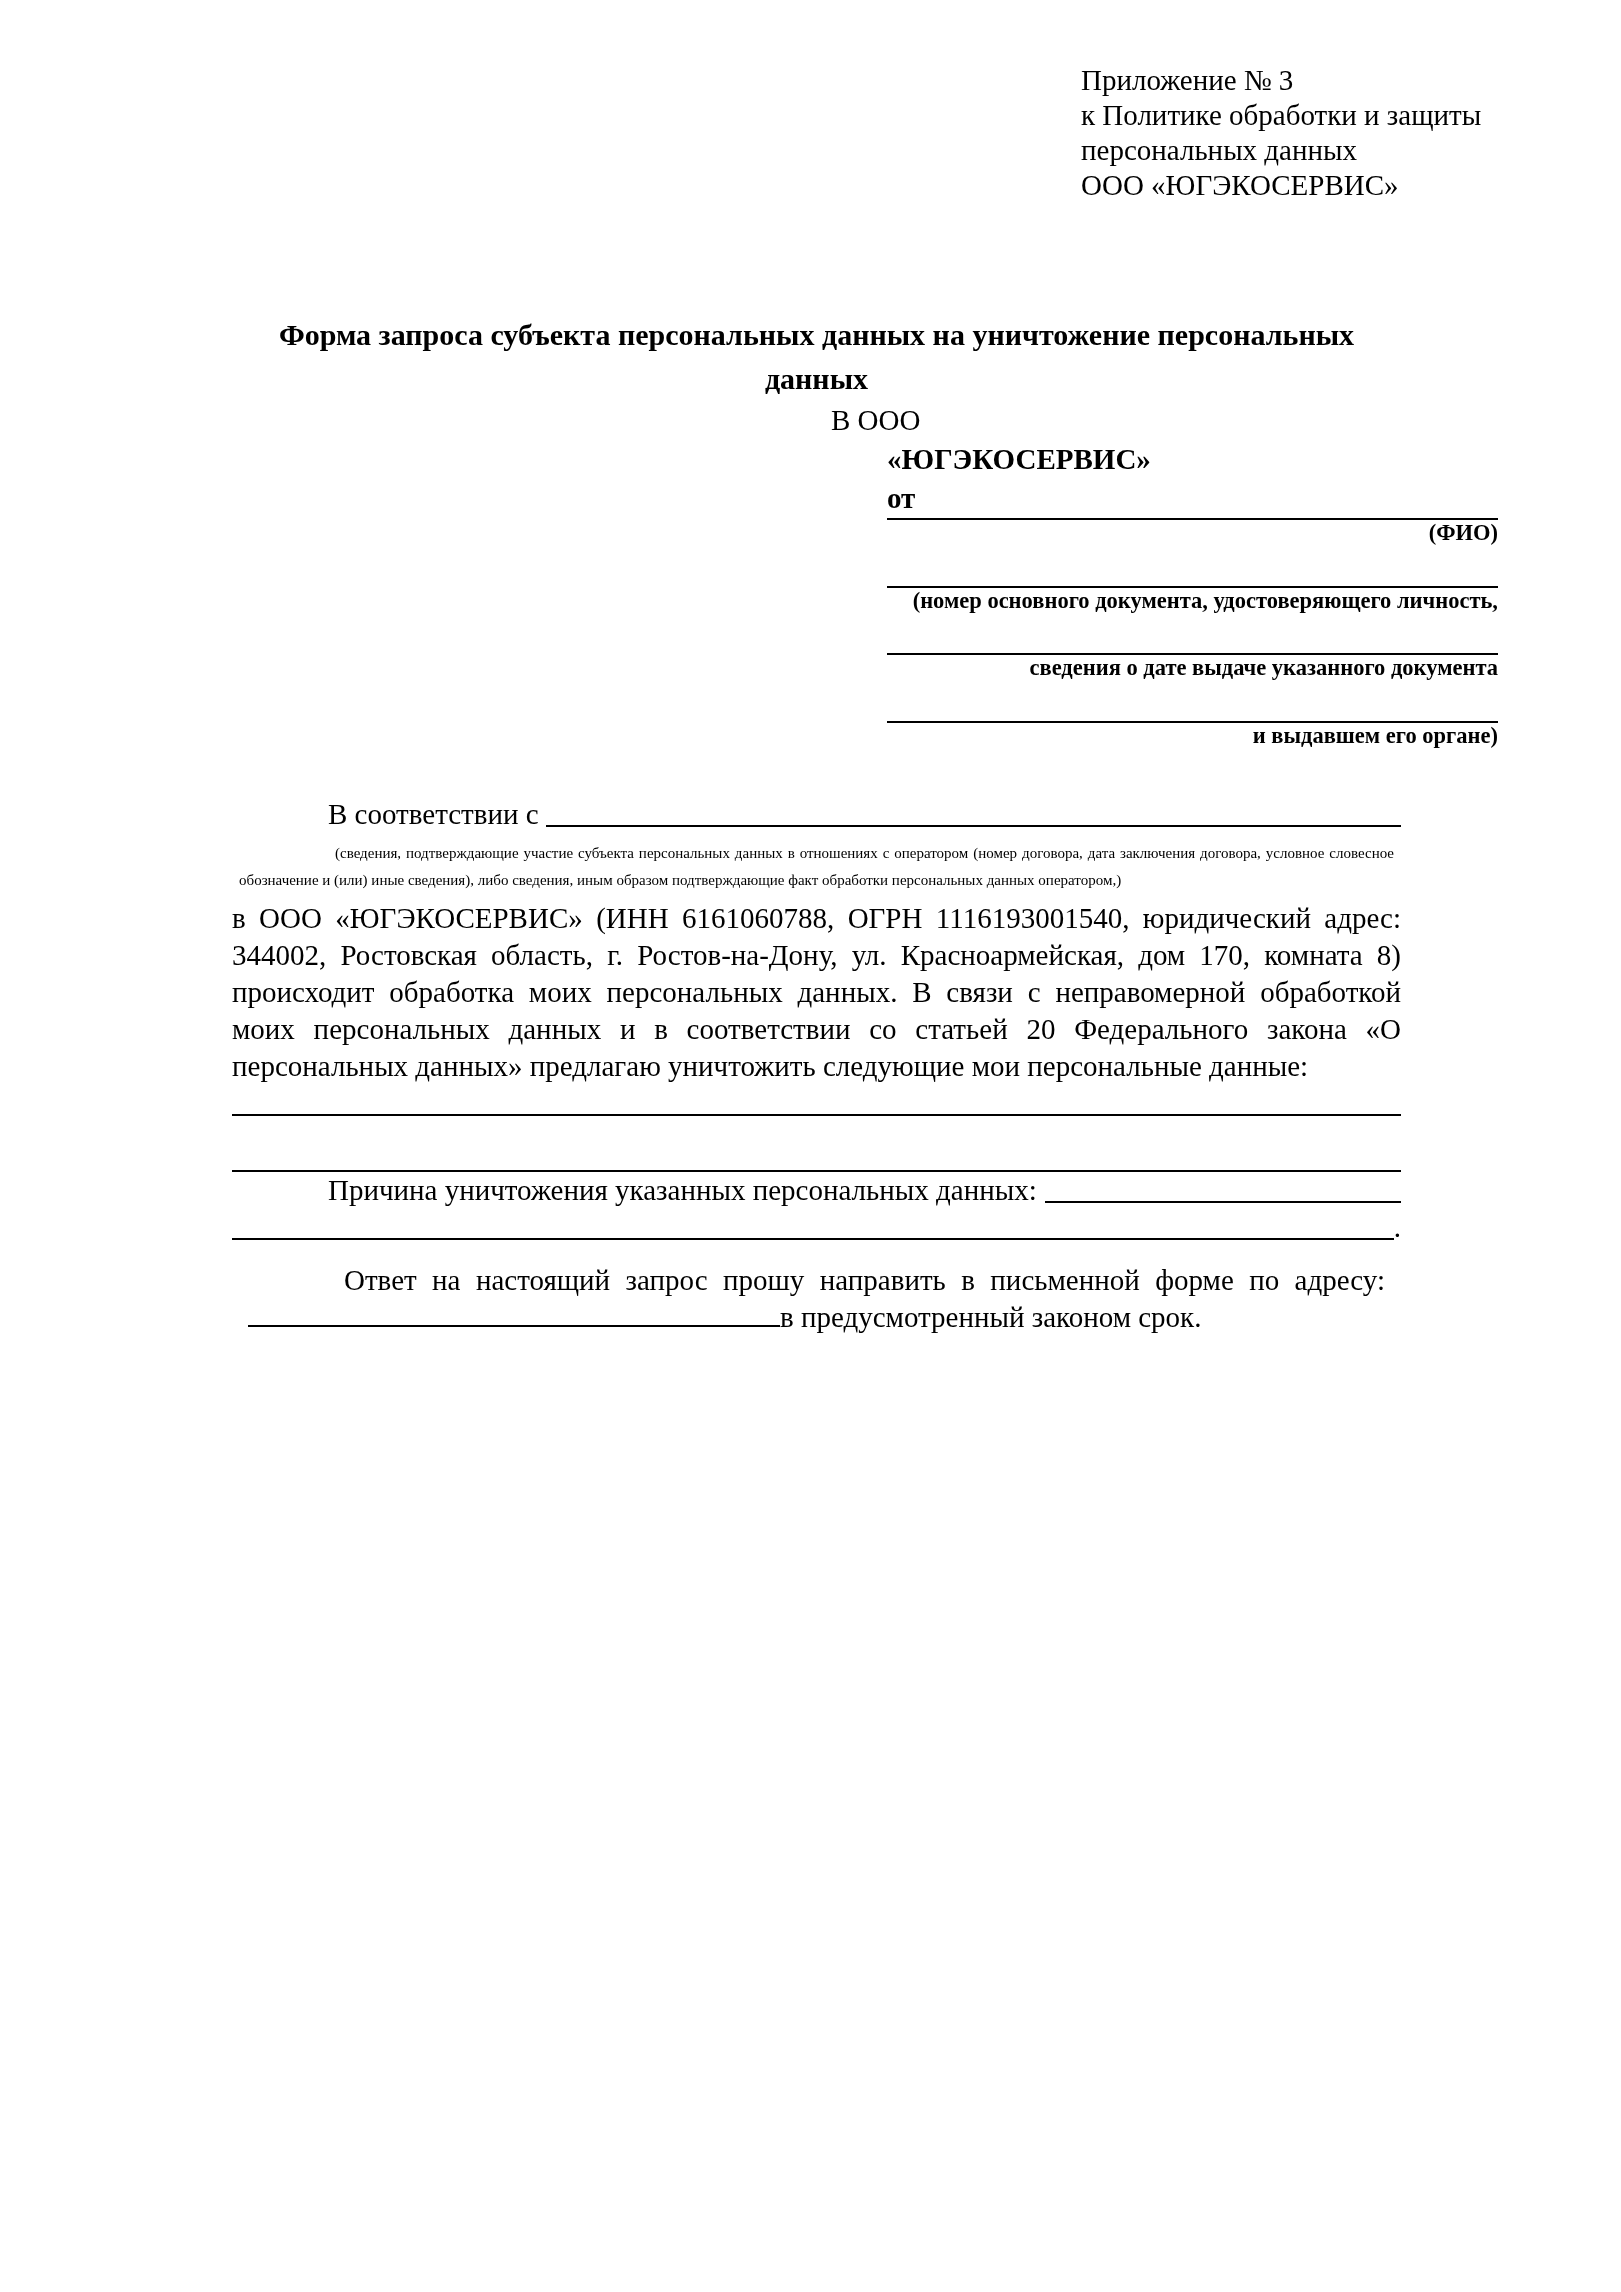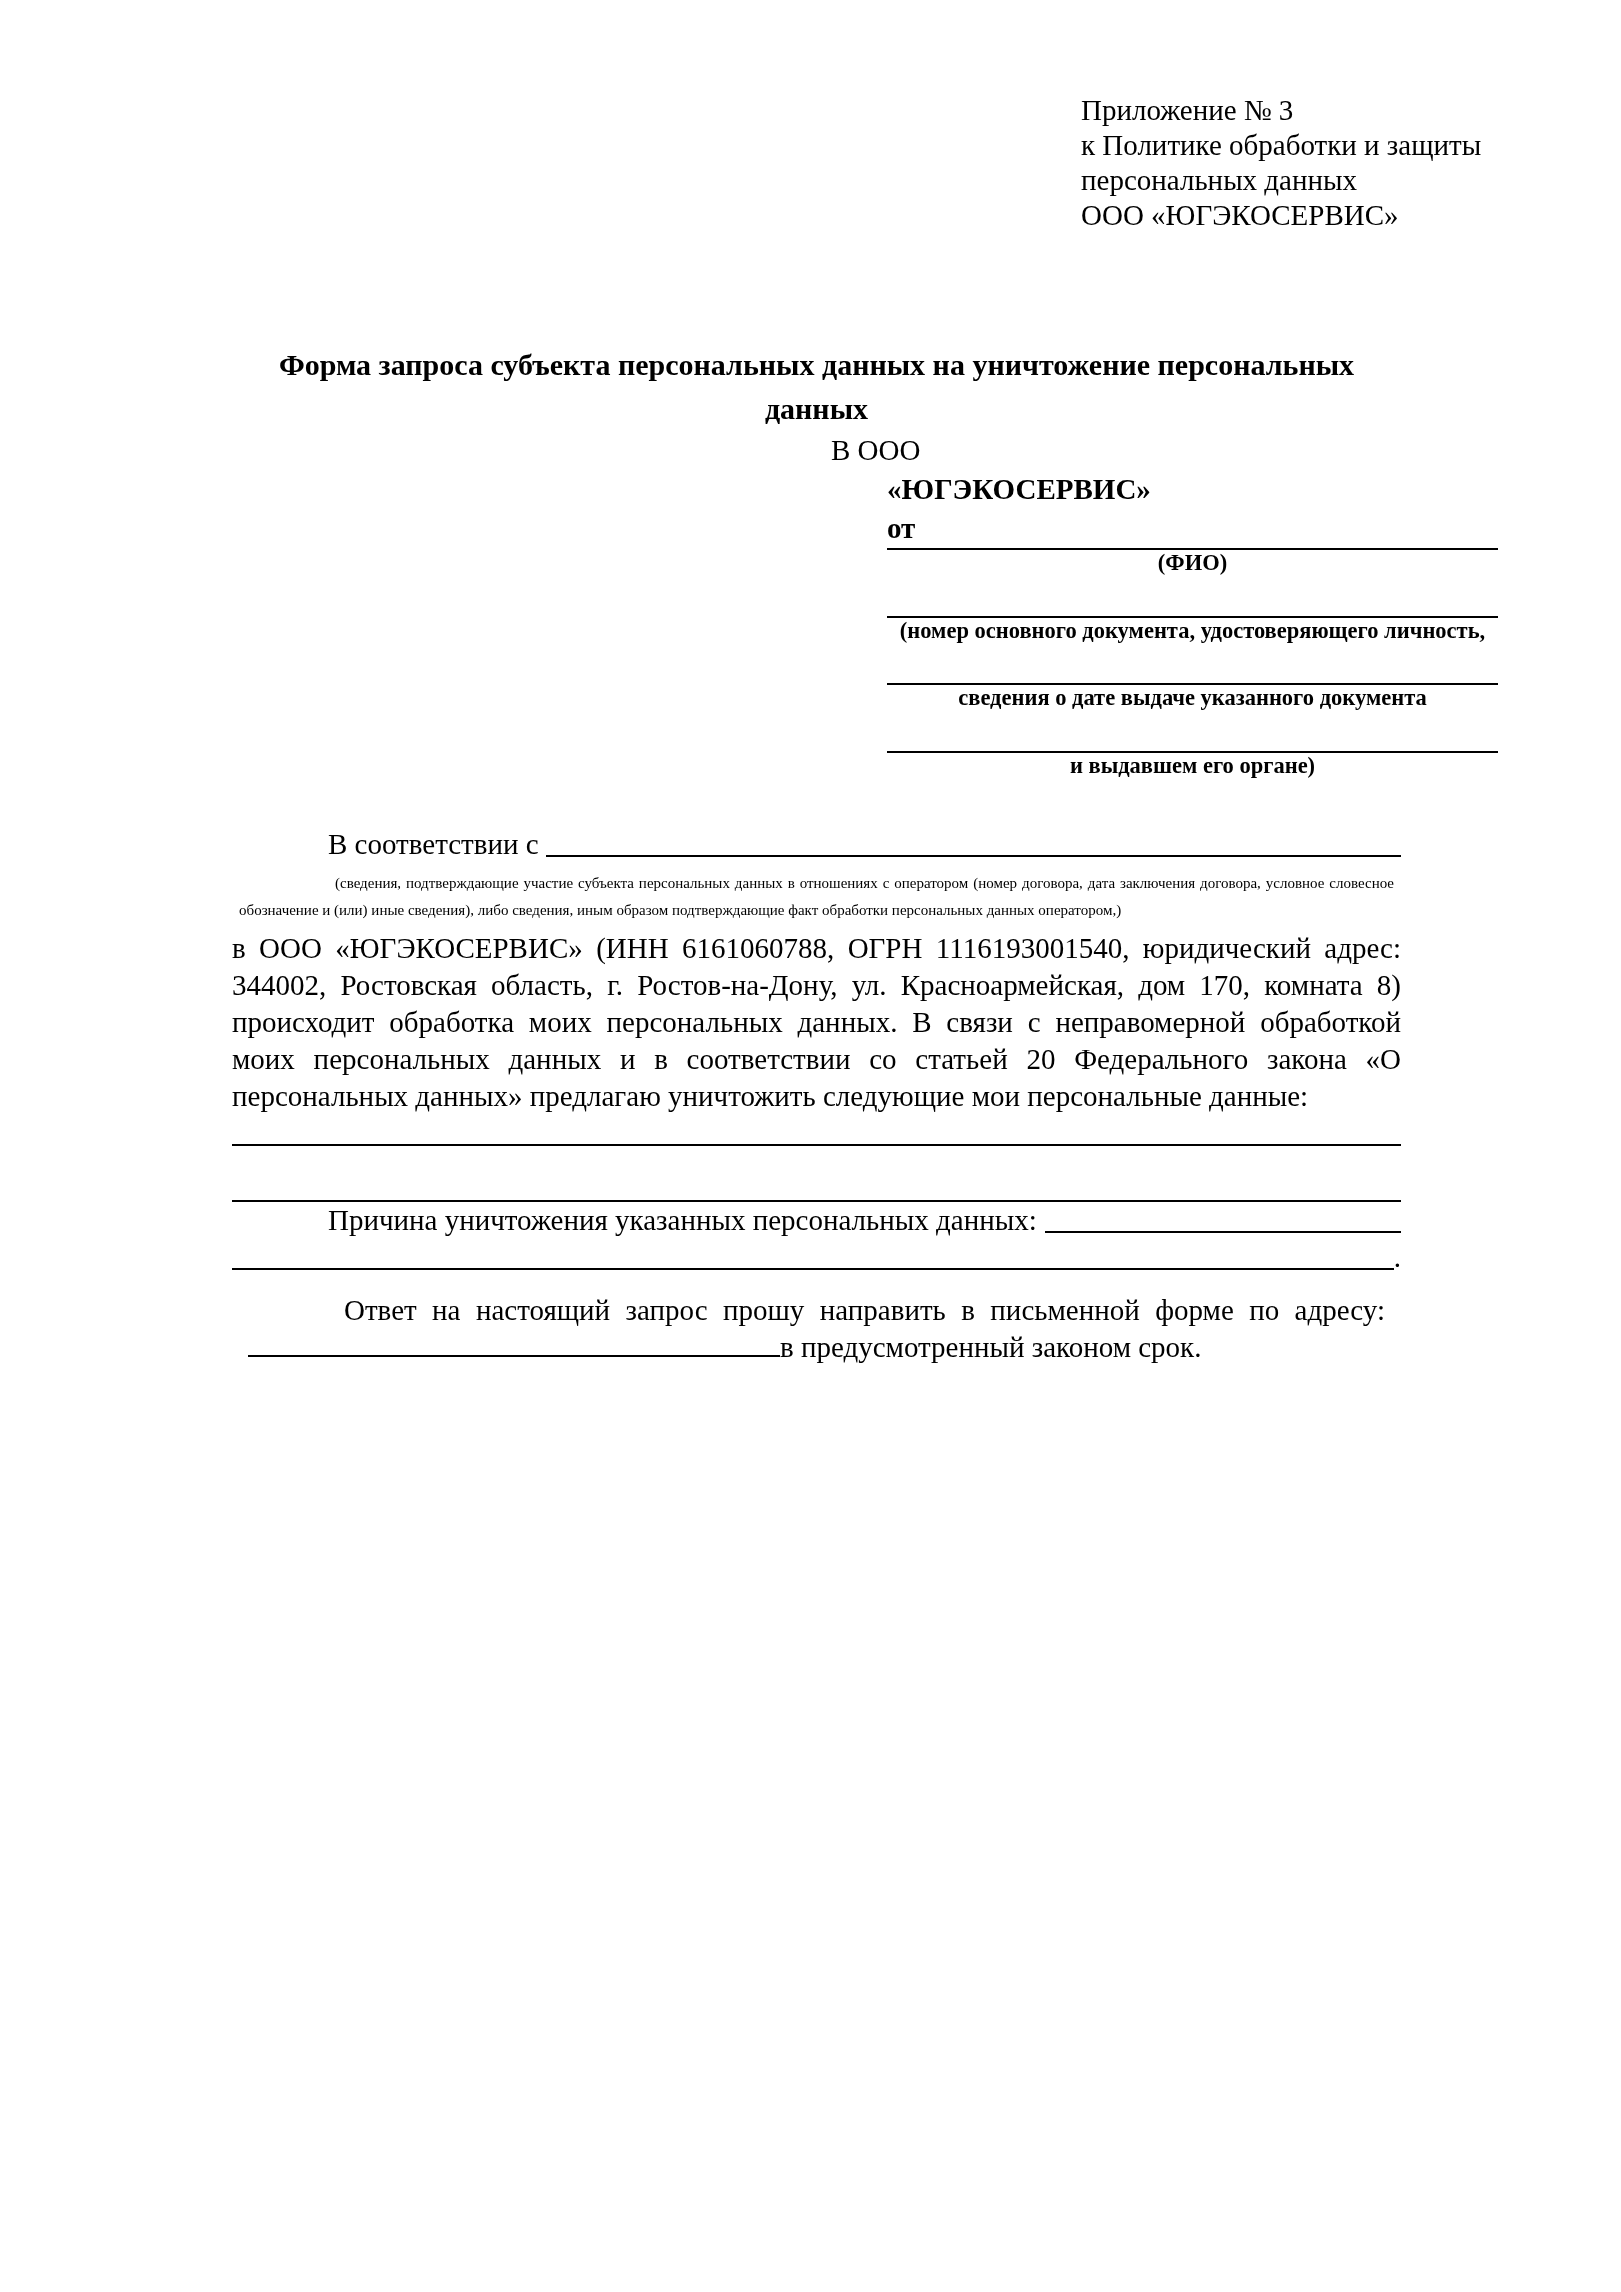--- a/index.html
+++ b/index.html
@@ -5,21 +5,21 @@
   html, body { margin: 0; padding: 0; }
   body {
     width: 1621px; height: 2293px;
     background: #ffffff;
     color: #000000;
     font-family: "Liberation Serif", serif;
   }
   .page {
     box-sizing: border-box;
     width: 1524px; height: 2293px;
-    padding: 93px 123px 0 232px;
+    padding: 63px 123px 0 232px;
     overflow: hidden;
   }
   
   .header-block {
     margin-left: 849px;
     width: 417px;
     font-size: 29px;
     line-height: 35px;
   }
   
@@ -34,21 +34,21 @@
   .addressee { font-size: 29px; line-height: 39px; }
   .addr-intro { margin-left: 599px; }
   .addr-rest  { margin-left: 655px; width: 611px; font-weight: bold; }
   .uline {
     height: 0;
     border-bottom: 2px solid #000;
   }
   .field-cap {
     font-size: 22.5px;
     line-height: 26.5px;
-    text-align: center;
+    text-align: right;
     margin-bottom: 39px;
   }
   
   .accord-row {
     display: flex;
     margin-top: 47px;
     padding-left: 96px;
     font-size: 29px;
     line-height: 37px;
     height: 37px;

